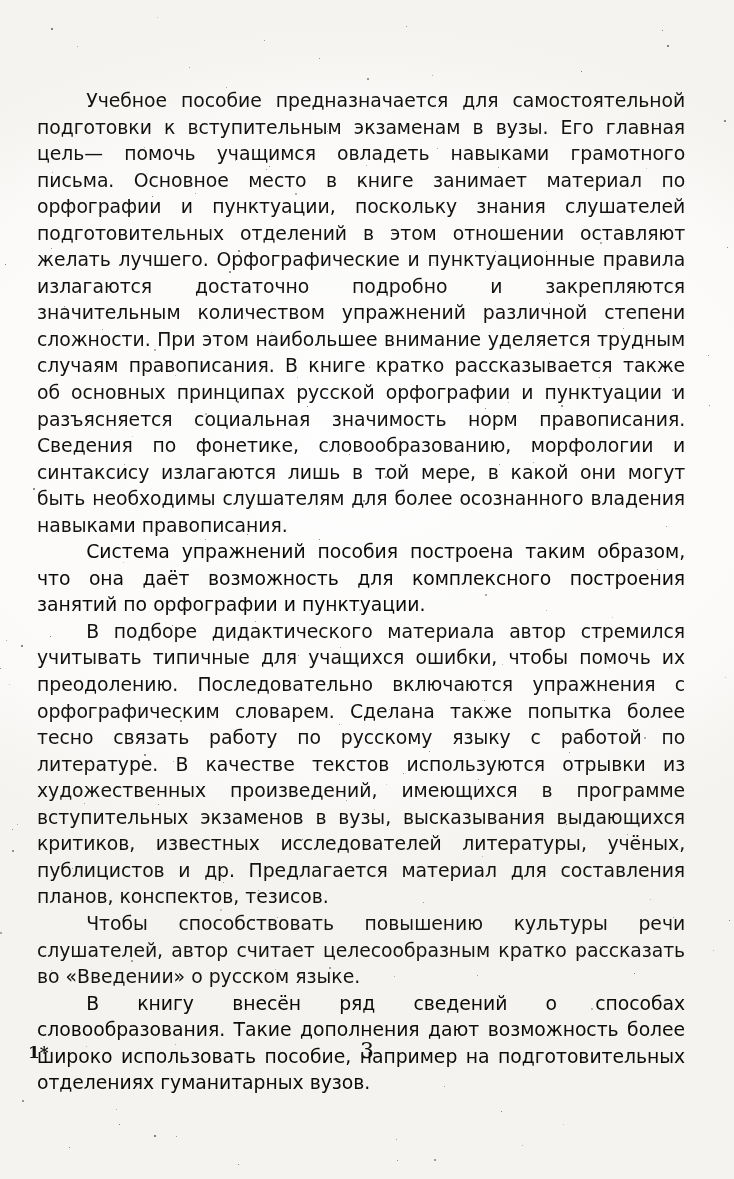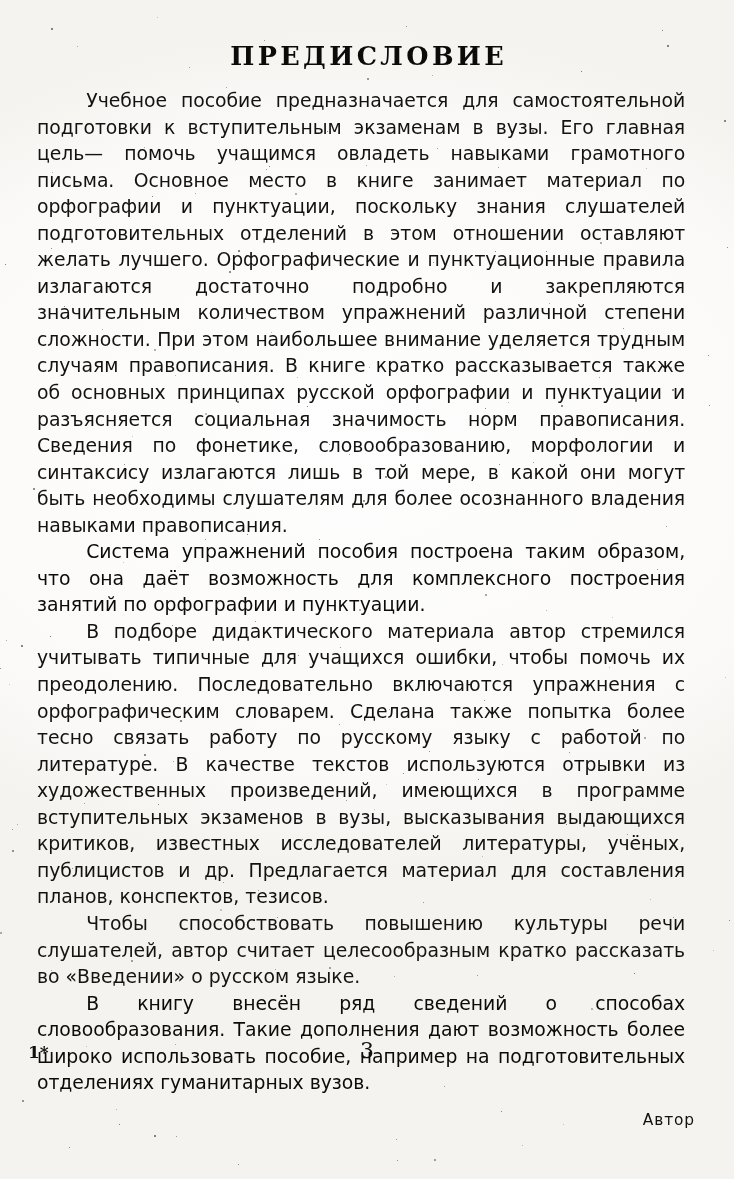--- a/index.html
+++ b/index.html
@@ -121,35 +121,33 @@
     font-size: 22px;
     line-height: 1;
     color: #121110;
   }
 </style>
 </head>
 <body>
 
 <div id="page">
 
-  <h1 class="doc-title">ПРЕДИСЛОВИЕ</h1>
 
   <div class="textblock">
 
     <p class="para ink-a">Учебное пособие предназначается для самостоятельной подготовки к вступительным экзаменам в вузы. Его главная цель— помочь учащимся овладеть навыками грамотного письма. Основное место в книге занимает материал по орфографии и пунктуации, поскольку знания слушателей подготовительных отделений в этом отношении оставляют желать лучшего. Орфографические и пунктуационные правила излагаются достаточно подробно и закрепляются значительным количеством упражнений различной степени сложности. При этом наибольшее внимание уделяется трудным случаям правописания. В книге кратко рассказывается также об основных принципах русской орфографии и пунктуации и разъясняется социальная значимость норм правописания. Сведения по фонетике, словообразованию, морфологии и синтаксису излагаются лишь в той мере, в какой они могут быть необходимы слушателям для более осознанного владения навыками правописания.</p>
 
     <p class="para ink-b">Система упражнений пособия построена таким образом, что она даёт возможность для комплексного построения занятий по орфографии и пунктуации.</p>
 
     <p class="para ink-a">В подборе дидактического материала автор стремился учитывать типичные для учащихся ошибки, чтобы помочь их преодолению. Последовательно включаются упражнения с орфографическим словарем. Сделана также попытка более тесно связать работу по русскому языку с работой по литературе. В качестве текстов используются отрывки из художественных произведений, имеющихся в программе вступительных экзаменов в вузы, высказывания выдающихся критиков, известных исследователей литературы, учёных, публицистов и др. Предлагается материал для составления планов, конспектов, тезисов.</p>
 
     <p class="para ink-c">Чтобы способствовать повышению культуры речи слушателей, автор считает целесообразным кратко рассказать во «Введении» о русском языке.</p>
 
     <p class="para ink-b">В книгу внесён ряд сведений о способах словообразования. Такие дополнения дают возможность более широко использовать пособие, например на подготовительных отделениях гуманитарных вузов.</p>
 
-    <p class="signature">Автор</p>
 
   </div>
 
   <div class="footer">
     <span class="folio-mark">1*</span>
     <span class="folio-number">3</span>
   </div>
 
   <div id="speckles">
       <i style="left:478px;top:779px;width:1px;height:1px;opacity:0.67"></i>

